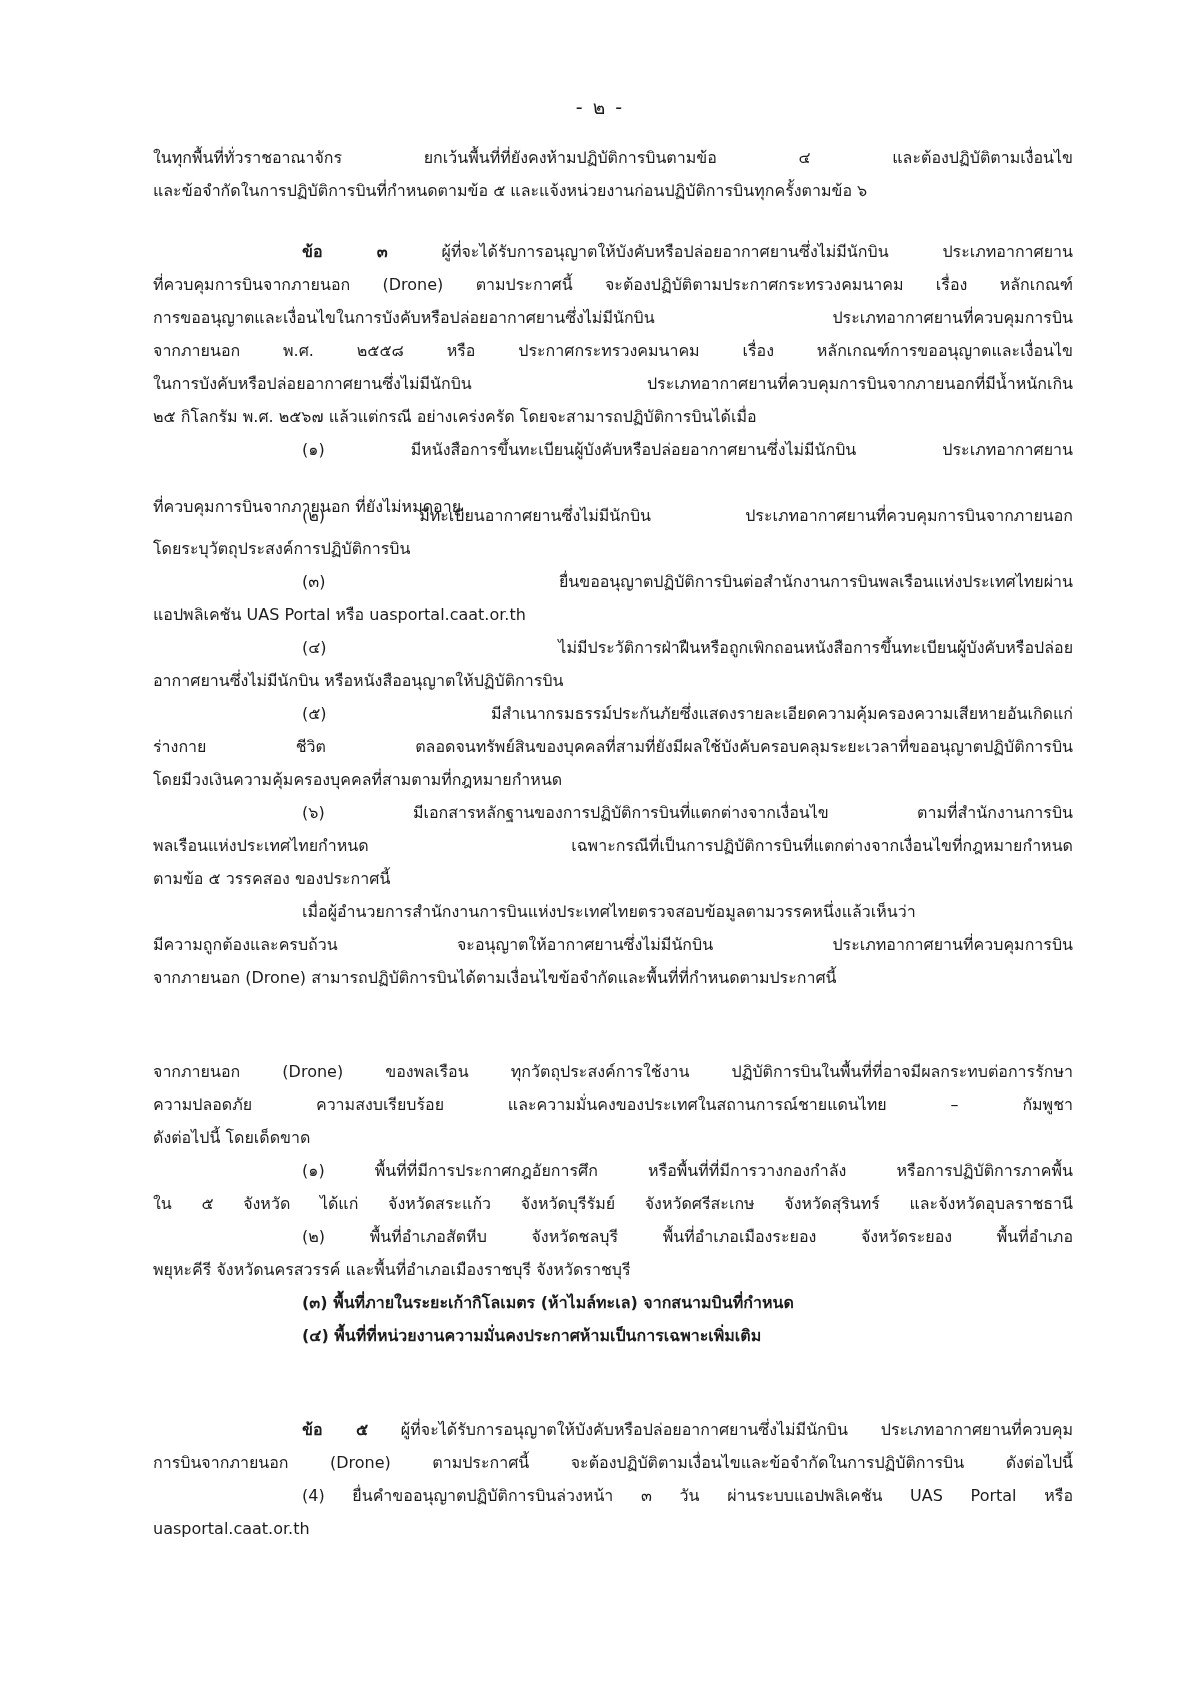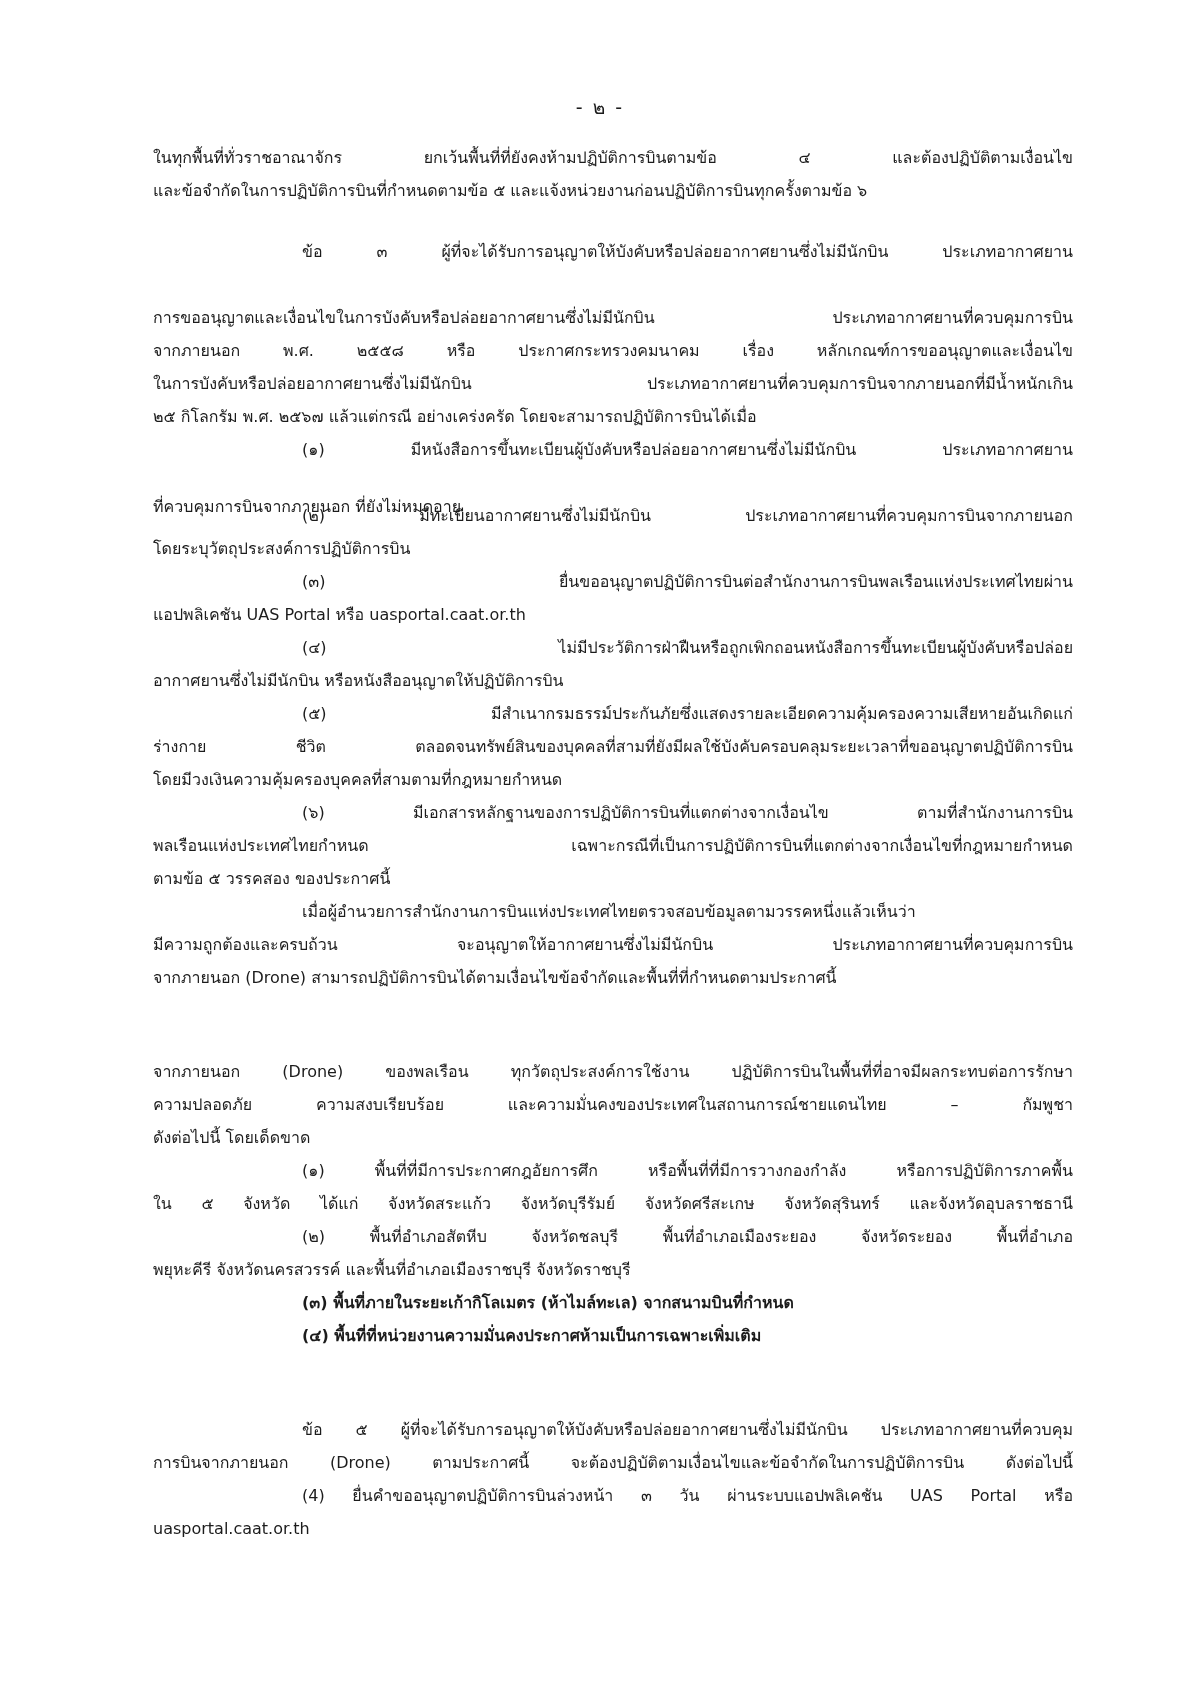--- a/index.html
+++ b/index.html
@@ -14,32 +14,33 @@
       text-align: center; font-size: 19px; letter-spacing: 2px;
     }
     .line {
       position: absolute; left: 153px; width: 920px;
       font-size: 16px; line-height: 30px; white-space: nowrap;
       text-align: justify; text-align-last: justify;
     }
     .line.last { text-align-last: left; }
     .line.i1 { left: 302px; width: 771px; }
     .line.i2 { left: 302px; width: 771px; text-align-last: left; font-weight: bold; }
-    .b { font-weight: normal; }
+    .b { font-weight: bold; }
   </style>
 </head>
 <body>
 
 <div class="page">
   <div class="pageno">- ๒ -</div>
 
   <div class="line" style="top:143px">ในทุกพื้นที่ทั่วราชอาณาจักร ยกเว้นพื้นที่ที่ยังคงห้ามปฏิบัติการบินตามข้อ ๔ และต้องปฏิบัติตามเงื่อนไข</div>
   <div class="line last" style="top:176px">และข้อจำกัดในการปฏิบัติการบินที่กำหนดตามข้อ ๕ และแจ้งหน่วยงานก่อนปฏิบัติการบินทุกครั้งตามข้อ ๖</div>
 
   <div class="line i1" style="top:237px"><span class="b">ข้อ ๓</span><span> ผู้ที่จะได้รับการอนุญาตให้บังคับหรือปล่อยอากาศยานซึ่งไม่มีนักบิน ประเภทอากาศยาน</span></div>
+  <div class="line" style="top:270px">ที่ควบคุมการบินจากภายนอก (Drone) ตามประกาศนี้ จะต้องปฏิบัติตามประกาศกระทรวงคมนาคม เรื่อง หลักเกณฑ์</div>
   <div class="line" style="top:303px">การขออนุญาตและเงื่อนไขในการบังคับหรือปล่อยอากาศยานซึ่งไม่มีนักบิน ประเภทอากาศยานที่ควบคุมการบิน</div>
   <div class="line" style="top:336px">จากภายนอก พ.ศ. ๒๕๕๘ หรือ ประกาศกระทรวงคมนาคม เรื่อง หลักเกณฑ์การขออนุญาตและเงื่อนไข</div>
   <div class="line" style="top:369px">ในการบังคับหรือปล่อยอากาศยานซึ่งไม่มีนักบิน ประเภทอากาศยานที่ควบคุมการบินจากภายนอกที่มีน้ำหนักเกิน</div>
   <div class="line last" style="top:402px">๒๕ กิโลกรัม พ.ศ. ๒๕๖๗ แล้วแต่กรณี อย่างเคร่งครัด โดยจะสามารถปฏิบัติการบินได้เมื่อ</div>
   <div class="line i1" style="top:435px">(๑) มีหนังสือการขึ้นทะเบียนผู้บังคับหรือปล่อยอากาศยานซึ่งไม่มีนักบิน ประเภทอากาศยาน</div>
   <div class="line last" style="top:492px">ที่ควบคุมการบินจากภายนอก ที่ยังไม่หมดอายุ</div>
   <div class="line i1" style="top:501px">(๒) มีทะเบียนอากาศยานซึ่งไม่มีนักบิน ประเภทอากาศยานที่ควบคุมการบินจากภายนอก</div>
   <div class="line last" style="top:534px">โดยระบุวัตถุประสงค์การปฏิบัติการบิน</div>
   <div class="line i1" style="top:567px">(๓) ยื่นขออนุญาตปฏิบัติการบินต่อสำนักงานการบินพลเรือนแห่งประเทศไทยผ่าน</div>
   <div class="line last" style="top:600px">แอปพลิเคชัน UAS Portal หรือ uasportal.caat.or.th</div>

